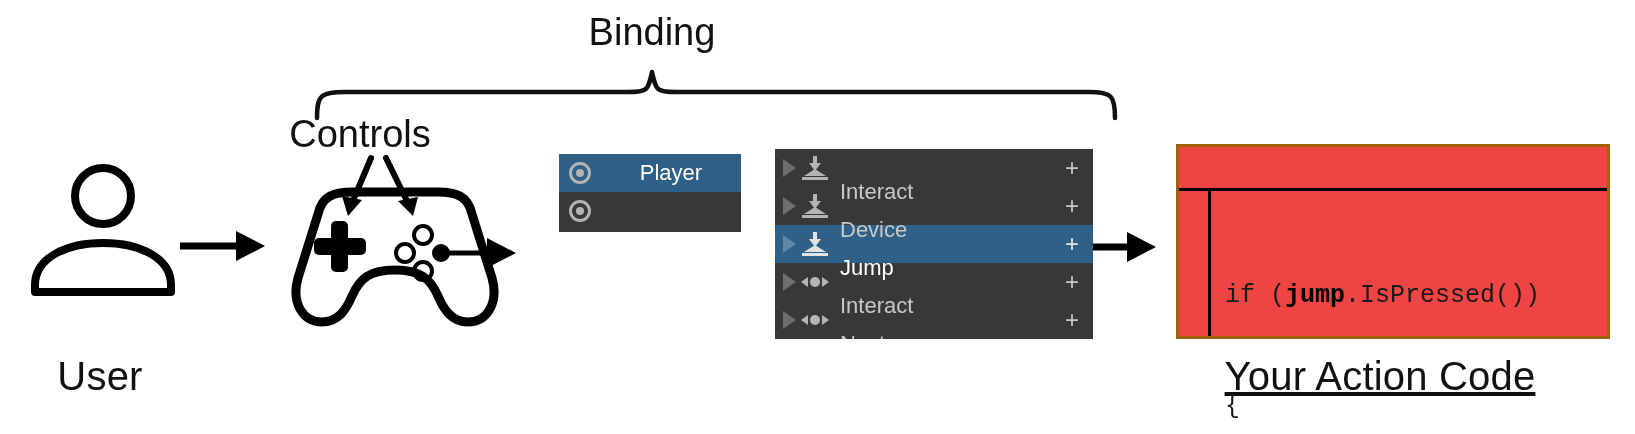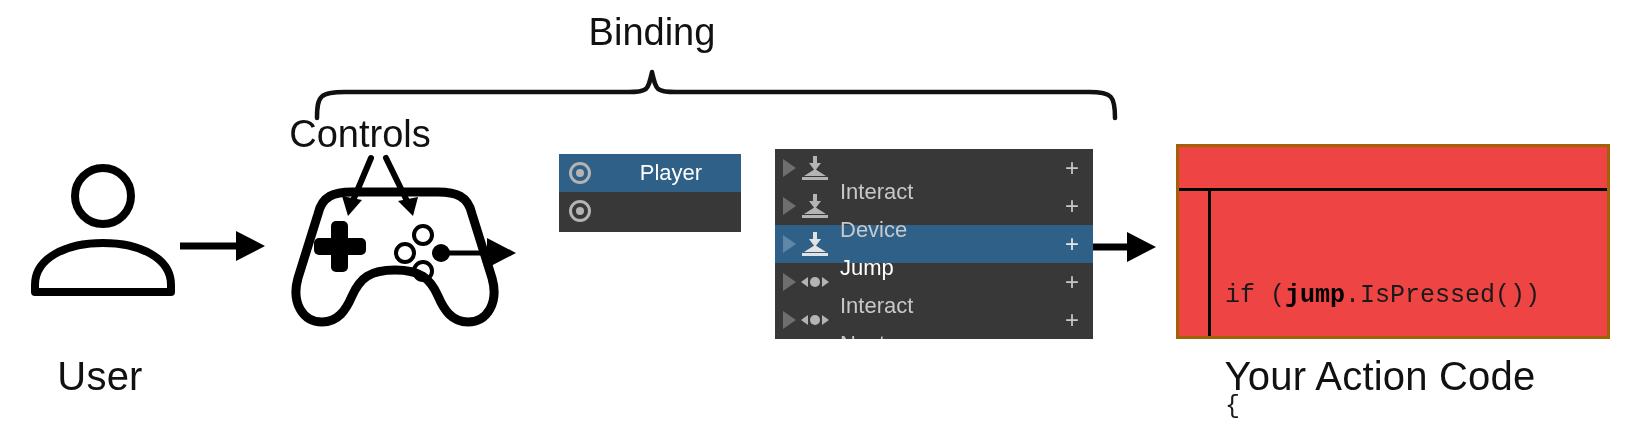--- a/index.html
+++ b/index.html
@@ -323,15 +323,15 @@
     <div id="code-gutter" style="left:0; top:44px; width:32px; height:145px;"></div>
     <div id="code-text" style="left:46px; top:56px;">
       <div><span>if (</span><span class="kw">jump</span><span>.IsPressed())</span></div>
       <div>{</div>
       
       
     </div>
   </div>
 
   <div class="caption center" style="left:100px; top:352px;">User</div>
-  <div class="caption center" style="left:1380px; top:352px;">Your Action Code</div>
+  <div class="caption center" style="left:1380px; top:352px;text-decoration:underline;">Your Action Code</div>
 
 </div>
 
 </body></html>

